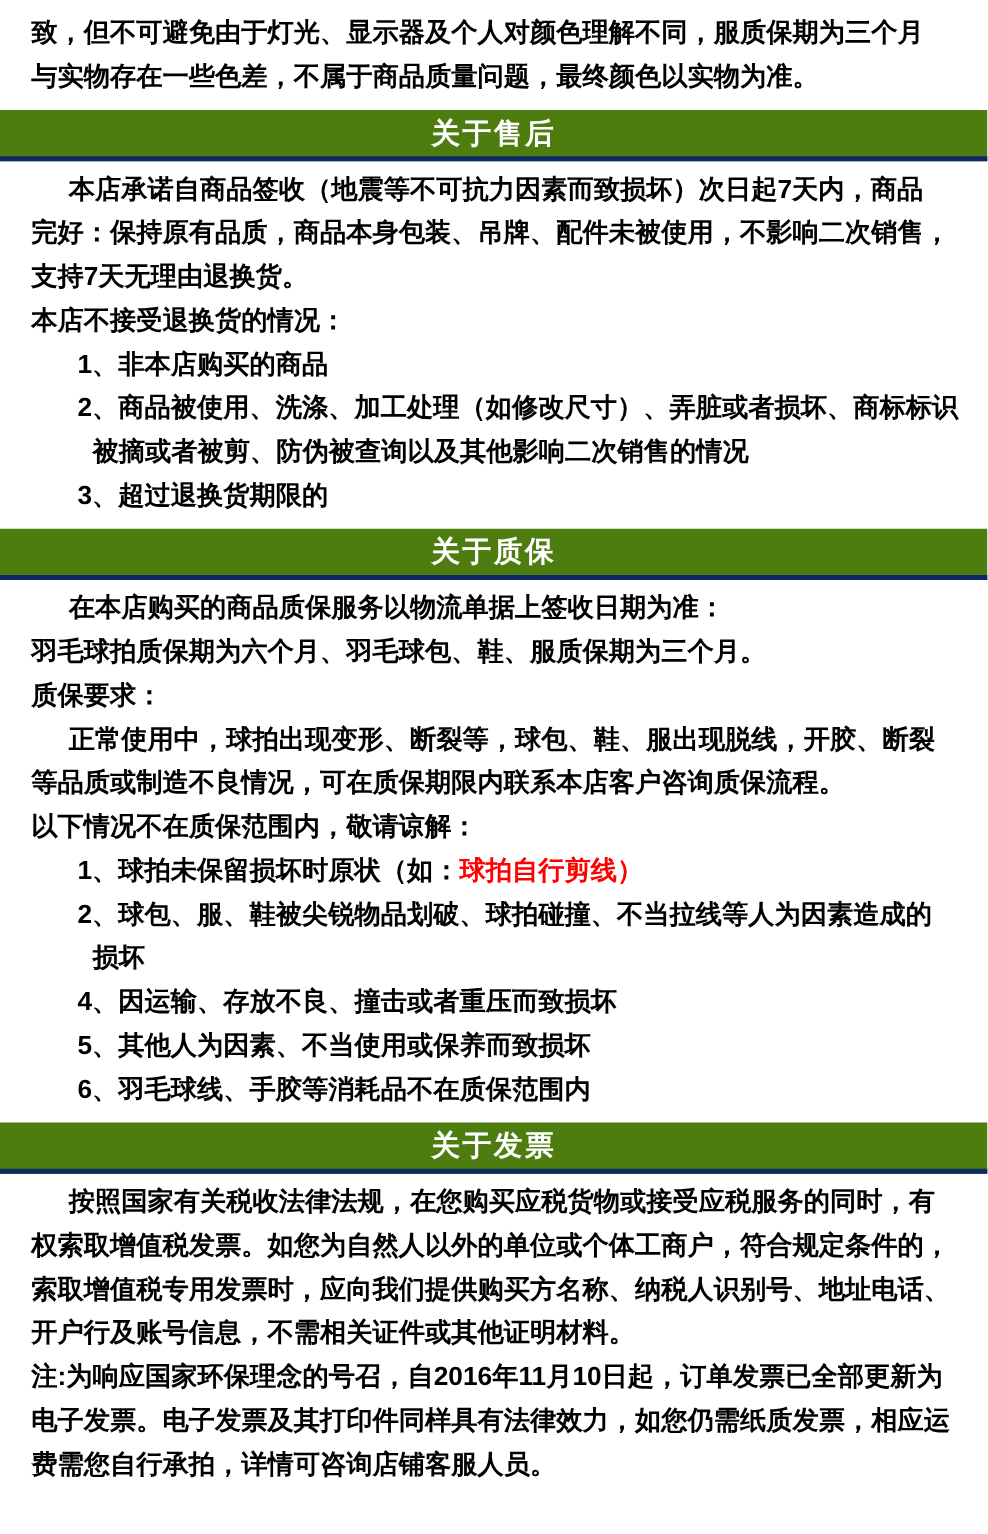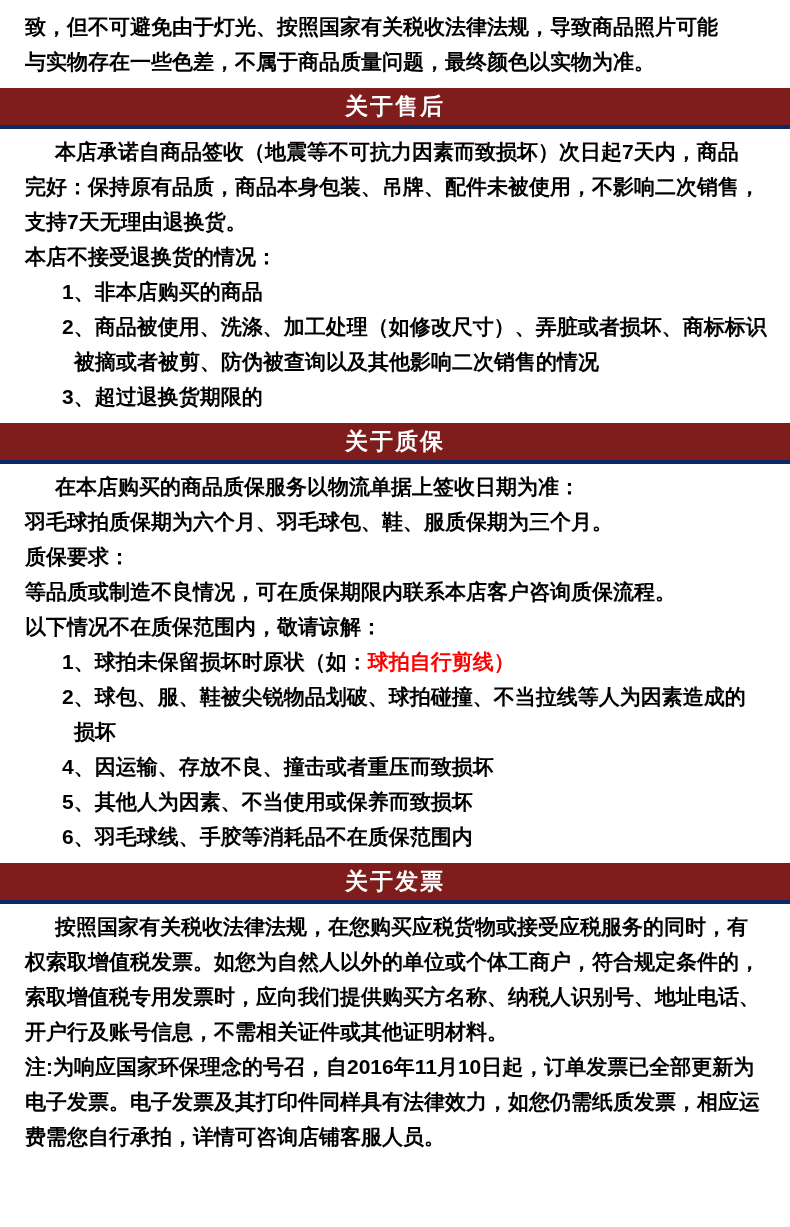--- a/index.html
+++ b/index.html
@@ -12,34 +12,34 @@
   .block{margin:0;}
   .line{
     font-size:21px;line-height:35px;white-space:nowrap;
     padding-left:25px;padding-right:10px;
   }
   .ind-none{padding-left:25px;}
   .ind-para{padding-left:55px;}
   .ind-list{padding-left:62px;}
   .ind-listcont{padding-left:74px;}
   .banner{
-    height:37px;background:#7f1d1d;border-bottom:4px solid #0D2A66;
+    height:37px;background:#4d7c0f;border-bottom:4px solid #0D2A66;
     display:flex;align-items:center;justify-content:center;
     color:#ffffff;font-size:23px;letter-spacing:2px;
     margin-top:9px;margin-bottom:5px;
   }
   .seg{display:inline;}
   .seg-red{color:#FE0000;}
 </style>
 </head>
 <body>
 
 <div class="content">
     <div class="block">
-      <div class="line ind-none"><span class="seg">致，但不可避免由于灯光、按照国家有关税收法律法规，导致商品照片可能</span></div>
+      <div class="line ind-none"><span class="seg">致，但不可避免由于灯光、显示器及个人对颜色理解不同，服质保期为三个月</span></div>
       <div class="line ind-none"><span class="seg">与实物存在一些色差，不属于商品质量问题，最终颜色以实物为准。</span></div>
     </div>
     <div class="block">
       <div class="banner">
         <span>关于售后</span>
       </div>
       <div class="line ind-para"><span class="seg">本店承诺自商品签收（地震等不可抗力因素而致损坏）次日起7天内，商品</span></div>
       <div class="line ind-none"><span class="seg">完好：保持原有品质，商品本身包装、吊牌、配件未被使用，不影响二次销售，</span></div>
       <div class="line ind-none"><span class="seg">支持7天无理由退换货。</span></div>
       <div class="line ind-none"><span class="seg">本店不接受退换货的情况：</span></div>
@@ -48,20 +48,21 @@
       <div class="line ind-listcont"><span class="seg">被摘或者被剪、防伪被查询以及其他影响二次销售的情况</span></div>
       <div class="line ind-list"><span class="seg">3、超过退换货期限的</span></div>
     </div>
     <div class="block">
       <div class="banner">
         <span>关于质保</span>
       </div>
       <div class="line ind-para"><span class="seg">在本店购买的商品质保服务以物流单据上签收日期为准：</span></div>
       <div class="line ind-none"><span class="seg">羽毛球拍质保期为六个月、羽毛球包、鞋、服质保期为三个月。</span></div>
       <div class="line ind-none"><span class="seg">质保要求：</span></div>
+      <div class="line ind-para"><span class="seg">正常使用中，球拍出现变形、断裂等，球包、鞋、服出现脱线，开胶、断裂</span></div>
       <div class="line ind-none"><span class="seg">等品质或制造不良情况，可在质保期限内联系本店客户咨询质保流程。</span></div>
       <div class="line ind-none"><span class="seg">以下情况不在质保范围内，敬请谅解：</span></div>
       <div class="line ind-list"><span class="seg">1、球拍未保留损坏时原状（如：</span><span class="seg seg-red">球拍自行剪线）</span></div>
       <div class="line ind-list"><span class="seg">2、球包、服、鞋被尖锐物品划破、球拍碰撞、不当拉线等人为因素造成的</span></div>
       <div class="line ind-listcont"><span class="seg">损坏</span></div>
       <div class="line ind-list"><span class="seg">4、因运输、存放不良、撞击或者重压而致损坏</span></div>
       <div class="line ind-list"><span class="seg">5、其他人为因素、不当使用或保养而致损坏</span></div>
       <div class="line ind-list"><span class="seg">6、羽毛球线、手胶等消耗品不在质保范围内</span></div>
     </div>
     <div class="block">

